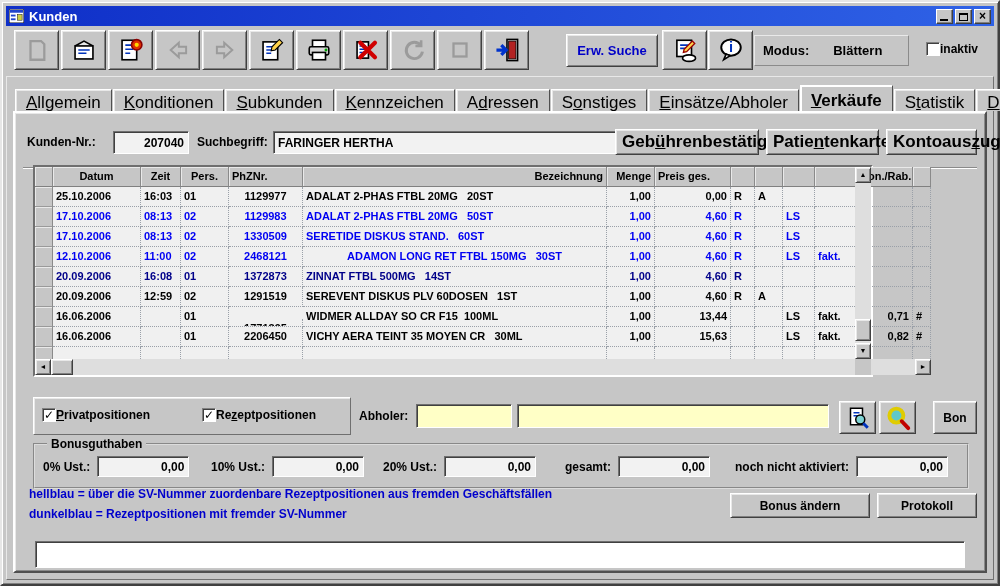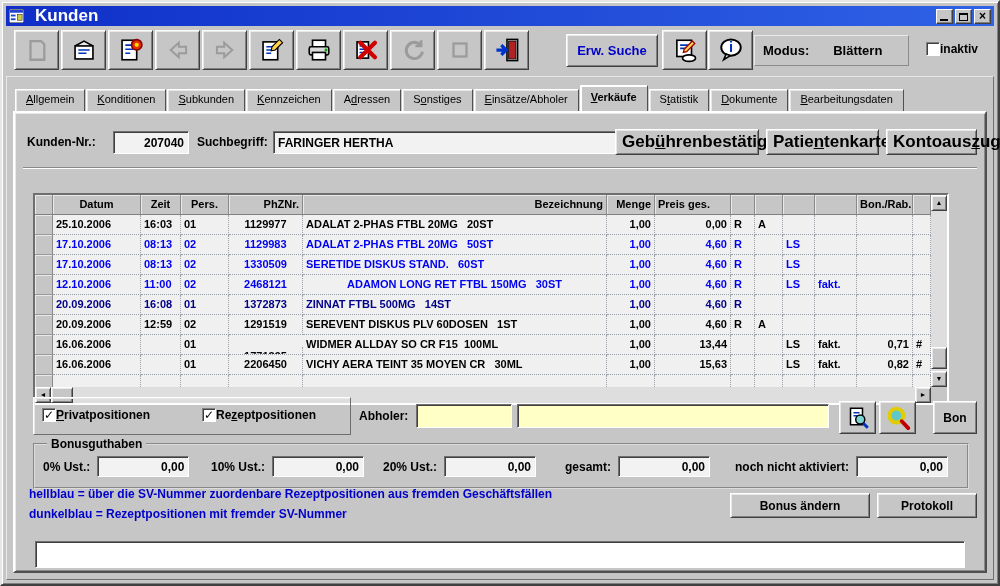--- a/index.html
+++ b/index.html
@@ -4,21 +4,21 @@
 <style>
   html,body{margin:0;padding:0;background:#9a9a9a;}
   *{box-sizing:border-box;font-family:"Liberation Sans","DejaVu Sans",sans-serif;}
   u{text-decoration:underline;}
   #window{position:relative;width:1000px;height:586px;background:#c6c6c6;
     border:2px solid;border-color:#e6e6e6 #404040 #404040 #e6e6e6;
     box-shadow:inset 1px 1px 0 #fff, inset -1px -1px 0 #808080;}
   
   .titlebar{position:absolute;left:4px;top:4px;right:4px;height:20px;
     background:linear-gradient(90deg,#0f2fc8,#2f62e6);display:flex;align-items:center;padding:0 3px;}
-  .title-text{color:#fff;font-weight:bold;font-size:17px;margin-left:11px;flex:1;}
+  .title-text{color:#fff;font-weight:bold;font-size:13px;margin-left:5px;flex:1;}
   .winbtn{width:17px;height:15px;background:#c6c6c6;border:1px solid;border-color:#fff #404040 #404040 #fff;
     box-shadow:inset -1px -1px 0 #808080;margin-left:2px;position:relative;padding:0;font-size:10px;font-weight:bold;line-height:12px;}
   .glyph-min{position:absolute;left:3px;bottom:2px;width:8px;height:2px;background:#000;}
   .glyph-max{position:absolute;left:3px;top:3px;width:9px;height:8px;border:1px solid #000;border-top-width:2px;}
   .glyph-close{position:absolute;left:0;top:0;width:100%;text-align:center;font-size:12px;line-height:13px;color:#000;}
   
   .toolbar{position:absolute;left:4px;top:26px;right:4px;height:46px;background:#c6c6c6;}
   .tbtn{position:absolute;top:2px;width:45px;height:40px;background:#c6c6c6;border:1px solid;
     border-color:#fff #404040 #404040 #fff;box-shadow:inset 1px 1px 0 #e8e8e8,inset -1px -1px 0 #808080;
     display:flex;align-items:center;justify-content:center;padding:0;}
@@ -30,36 +30,36 @@
   .modus .mlabel{margin-left:8px;}
   .modus .mvalue{margin-left:24px;}
   .chklabel{position:absolute;display:flex;align-items:center;gap:0;font-weight:bold;font-size:12px;cursor:default;}
   .chkbox{width:14px;height:14px;background:#fff;border:1px solid;border-color:#808080 #fff #fff #808080;
     box-shadow:inset 1px 1px 0 #404040;display:inline-flex;align-items:center;justify-content:center;
     font-size:12px;font-weight:bold;color:#000;line-height:12px;}
   
   .main-panel{position:absolute;left:4px;top:74px;right:4px;bottom:4px;background:#c6c6c6;
     border:1px solid;border-color:#e8e8e8 #707070 #707070 #e8e8e8;}
   .tabstrip{position:absolute;left:8px;top:8px;right:8px;height:26px;display:flex;align-items:flex-end;}
-  .tab{height:22px;padding:3px 10px 0 10px;font-size:11px;background:#c6c6c6;
+  .tab{height:22px;padding:3px 10px 0 10px;font-size:17px;background:#c6c6c6;
     border:1px solid;border-color:#fff #505050 #c6c6c6 #fff;border-bottom:none;
     box-shadow:inset 1px 1px 0 #e8e8e8;margin-right:1px;white-space:nowrap;position:relative;}
   .tab.active{height:26px;font-weight:bold;z-index:3;padding-top:5px;box-shadow:inset 1px 1px 0 #fff;}
   .pane{position:absolute;left:6px;top:34px;right:6px;bottom:6px;background:#c6c6c6;
     border:2px solid;border-color:#fff #505050 #505050 #fff;box-shadow:inset 1px 1px 0 #e8e8e8,inset -1px -1px 0 #8a8a8a;}
   
   .lbl{position:absolute;font-weight:bold;font-size:12px;color:#000;white-space:nowrap;}
   .field{position:absolute;background:#f2f2f2;border:1px solid;border-color:#6f6f6f #fff #fff #6f6f6f;
     box-shadow:inset 1px 1px 0 #404040;font-weight:bold;font-size:12px;color:#000;padding:0 4px;}
   input.field{outline:none;}
   .yellow{background:#ffffc6 !important;}
   .hbtn{position:absolute;height:26px;font-size:17px;}
   .groove{position:absolute;left:8px;right:8px;height:2px;border-top:1px solid #8a8a8a;border-bottom:1px solid #fff;}
   
-  .tframe{position:absolute;left:18px;top:80px;width:916px;height:212px;background:#f0f0f0;
+  .tframe{position:absolute;left:18px;top:52px;width:840px;height:212px;background:#f0f0f0;
     border:2px solid;border-color:#6f6f6f #fff #fff #6f6f6f;box-shadow:inset 1px 1px 0 #404040;}
   .tcontent{position:absolute;left:0;top:0;width:896px;height:192px;overflow:hidden;}
   .trow{display:flex;height:20px;}
   .thead .cell{background:#c6c6c6;border-right:1px solid #8a8a8a;border-bottom:1px solid #808080;
     box-shadow:inset 1px 1px 0 #e9e9e9;font-weight:bold;}
   .cell{flex:none;font-size:11px;font-weight:bold;line-height:19px;padding:0 3px;white-space:pre;overflow:hidden;
     border-right:1px dotted #9aa0a8;border-bottom:1px dotted #9aa0a8;color:#000;}
   .selcell{background:#c6c6c6;border-right:1px solid #8a8a8a;border-bottom:1px solid #9a9a9a;box-shadow:inset 1px 1px 0 #e9e9e9;}
   .trow.blue .cell{color:#0000f2;}
   .trow.navy .cell{color:#000089;}
@@ -235,21 +235,21 @@
       <button class="btn hbtn" style="left:871px;top:16px;width:91px">Kontoaus<u>z</u>ug</button>
       <div class="groove" style="top:54px"></div>
 
       <div class="tframe">
         <div class="tcontent">
             <div class="trow thead">
               <div class="cell" style="width: 18px; text-align: left;"></div>
               <div class="cell" style="width: 88px; text-align: center;">Datum</div>
               <div class="cell" style="width: 40px; text-align: center;">Zeit</div>
               <div class="cell" style="width: 48px; text-align: center;">Pers.</div>
-              <div class="cell" style="width: 74px; text-align: right;">PhZNr.</div>
+              <div class="cell" style="width: 74px; text-align: left;">PhZNr.</div>
               <div class="cell" style="width: 304px; text-align: right;">Bezeichnung</div>
               <div class="cell" style="width: 48px; text-align: right;">Menge</div>
               <div class="cell" style="width: 76px; text-align: left;">Preis ges.</div>
               <div class="cell" style="width: 24px; text-align: left;"></div>
               <div class="cell" style="width: 28px; text-align: left;"></div>
               <div class="cell" style="width: 32px; text-align: left;"></div>
               <div class="cell" style="width: 42px; text-align: left;"></div>
               <div class="cell" style="width: 56px; text-align: right;">Bon./Rab.</div>
               <div class="cell" style="width: 18px; text-align: left;"></div>
             </div>

